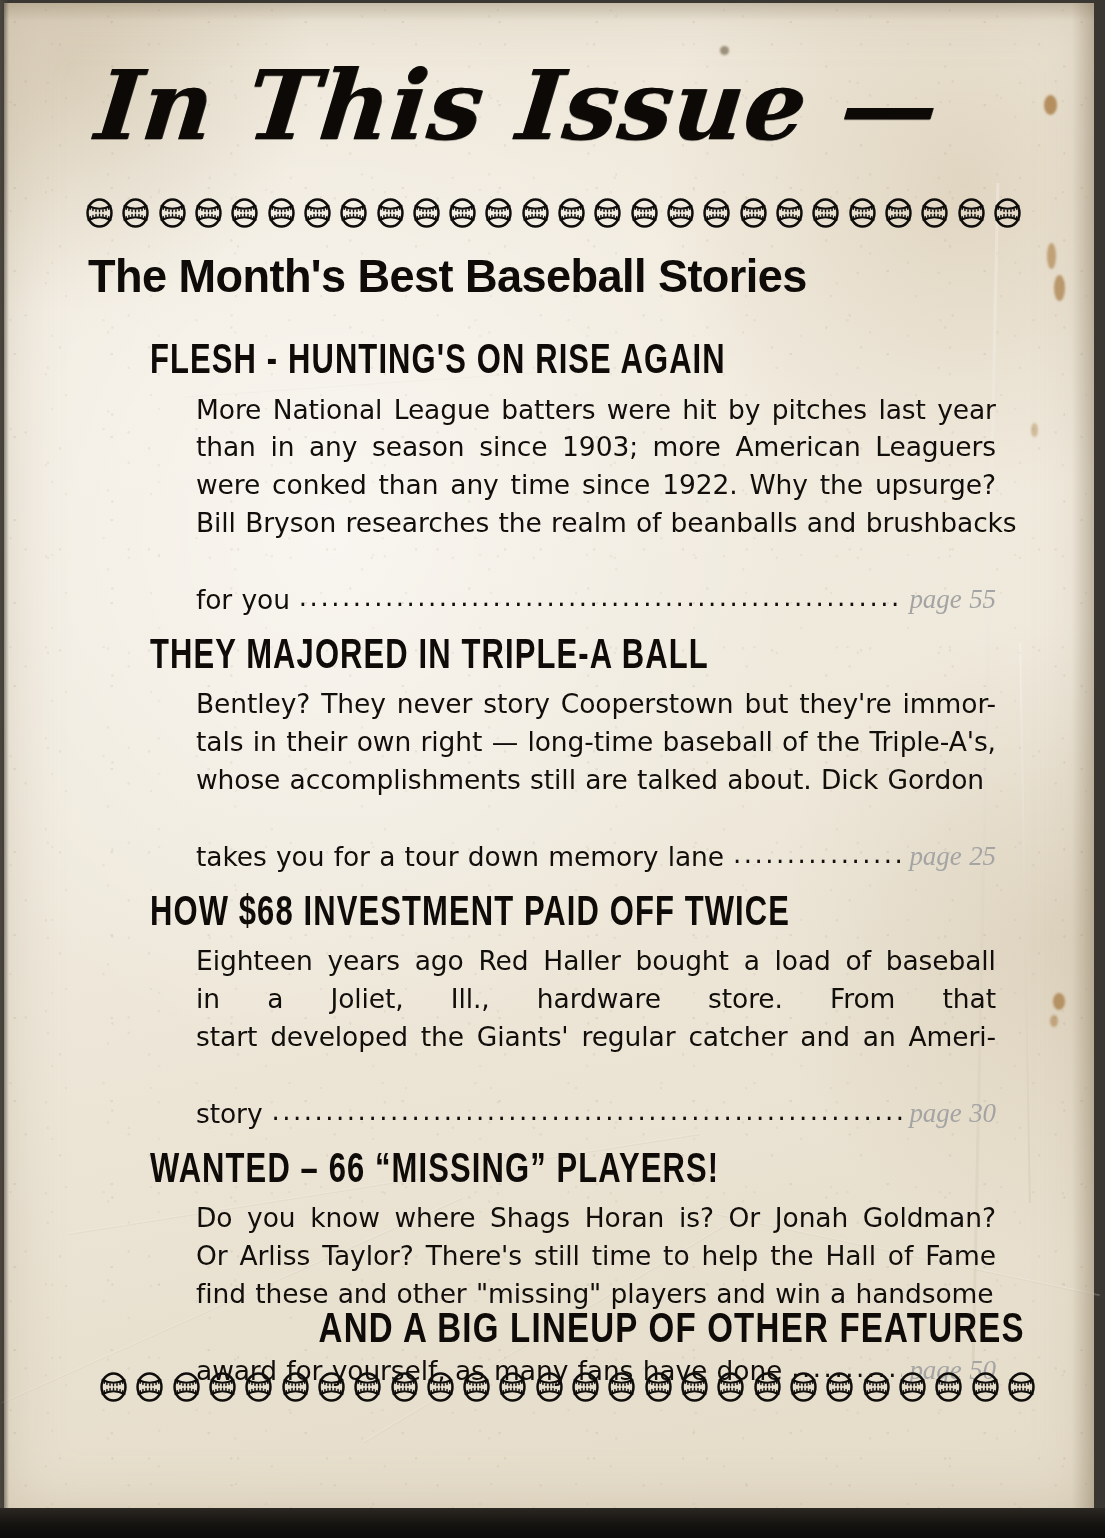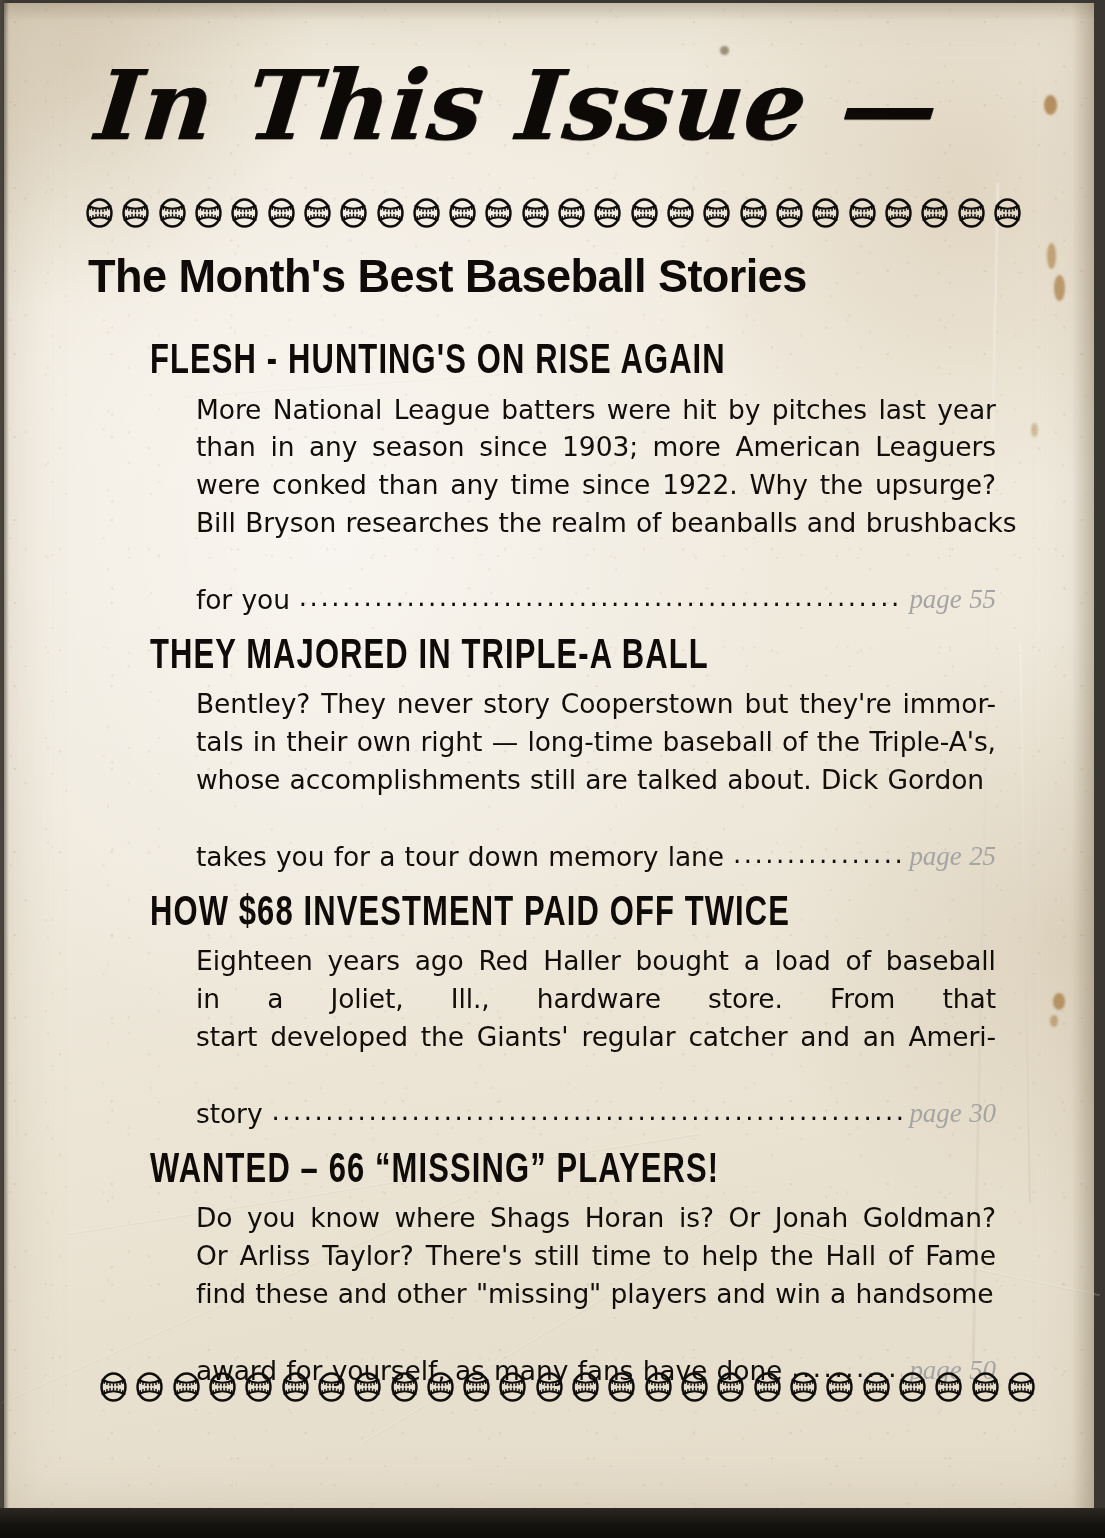--- a/index.html
+++ b/index.html
@@ -668,20 +668,23 @@
             <div class="line">find these and other "missing" players and win a handsome</div>
             <div class="last-line">
               <span class="lead-text">award for yourself, as many fans have done</span>
               <span class="leader">..........................................................................................</span>
               <span class="page-ref">page 50</span>
             </div>
           </div>
         </div>
       </div>
 
+    <div id="closing-line">
+      <span>AND A BIG LINEUP OF OTHER FEATURES</span>
+    </div>
 
     <div id="ball-row-bottom" class="ball-row">
         <span class="baseball">
           <svg viewBox="0 0 28 31" xmlns="http://www.w3.org/2000/svg">
             <ellipse cx="14" cy="15.5" rx="12.4" ry="14" fill="none" stroke="#141210" stroke-width="2.6"></ellipse>
             <path d="M2.6 8.2 Q14 14 25.4 8.2" fill="none" stroke="#141210" stroke-width="2.2" stroke-linecap="round"></path>
             <path d="M2.6 22.8 Q14 17 25.4 22.8" fill="none" stroke="#141210" stroke-width="2.2" stroke-linecap="round"></path>
             <path d="M4.4 9.6 l0 2.0 M7.2 11.0 l0 2.0 M10.4 12.0 l0 2.0 M14 12.3 l0 2.0 M17.6 12.0 l0 2.0 M20.8 11.0 l0 2.0 M23.6 9.6 l0 2.0" stroke="#141210" stroke-width="1.5" stroke-linecap="round"></path>
             <path d="M4.4 21.4 l0 -2.0 M7.2 20.0 l0 -2.0 M10.4 19.0 l0 -2.0 M14 18.7 l0 -2.0 M17.6 19.0 l0 -2.0 M20.8 20.0 l0 -2.0 M23.6 21.4 l0 -2.0" stroke="#141210" stroke-width="1.5" stroke-linecap="round"></path>
           </svg>

